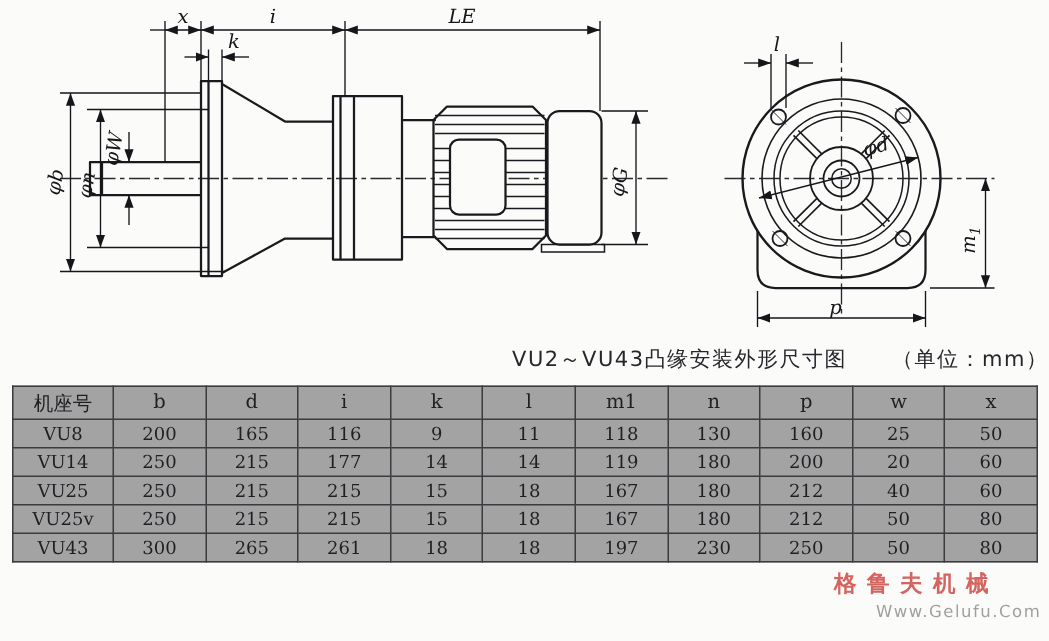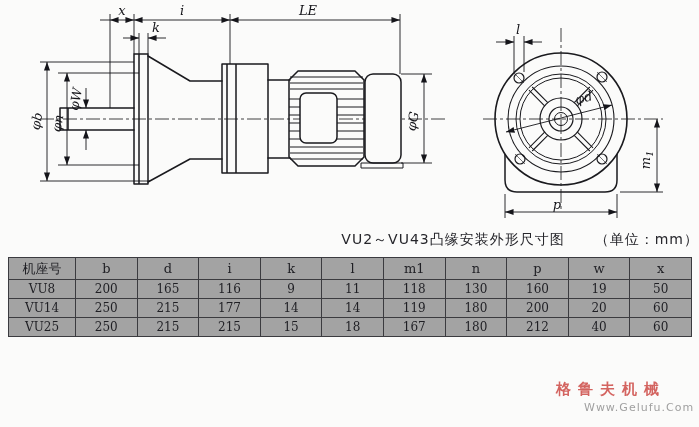--- a/index.html
+++ b/index.html
@@ -209,21 +209,21 @@
       <tr>
         <td>VU8</td>
         <td>200</td>
         <td>165</td>
         <td>116</td>
         <td>9</td>
         <td>11</td>
         <td>118</td>
         <td>130</td>
         <td>160</td>
-        <td>19</td>
+        <td>25</td>
         <td>50</td>
       </tr>
       <tr>
         <td>VU14</td>
         <td>250</td>
         <td>215</td>
         <td>177</td>
         <td>14</td>
         <td>14</td>
         <td>119</td>
@@ -238,17 +238,43 @@
         <td>215</td>
         <td>215</td>
         <td>15</td>
         <td>18</td>
         <td>167</td>
         <td>180</td>
         <td>212</td>
         <td>40</td>
         <td>60</td>
       </tr>
+      <tr>
+        <td>VU25v</td>
+        <td>250</td>
+        <td>215</td>
+        <td>215</td>
+        <td>15</td>
+        <td>18</td>
+        <td>167</td>
+        <td>180</td>
+        <td>212</td>
+        <td>50</td>
+        <td>80</td>
+      </tr>
+      <tr>
+        <td>VU43</td>
+        <td>300</td>
+        <td>265</td>
+        <td>261</td>
+        <td>18</td>
+        <td>18</td>
+        <td>197</td>
+        <td>230</td>
+        <td>250</td>
+        <td>50</td>
+        <td>80</td>
+      </tr>
     </tbody>
 </table>
 
 <div class="wm-cn">格鲁夫机械</div>
 <div class="wm-url">Www.Gelufu.Com</div>
 
 </body></html>

